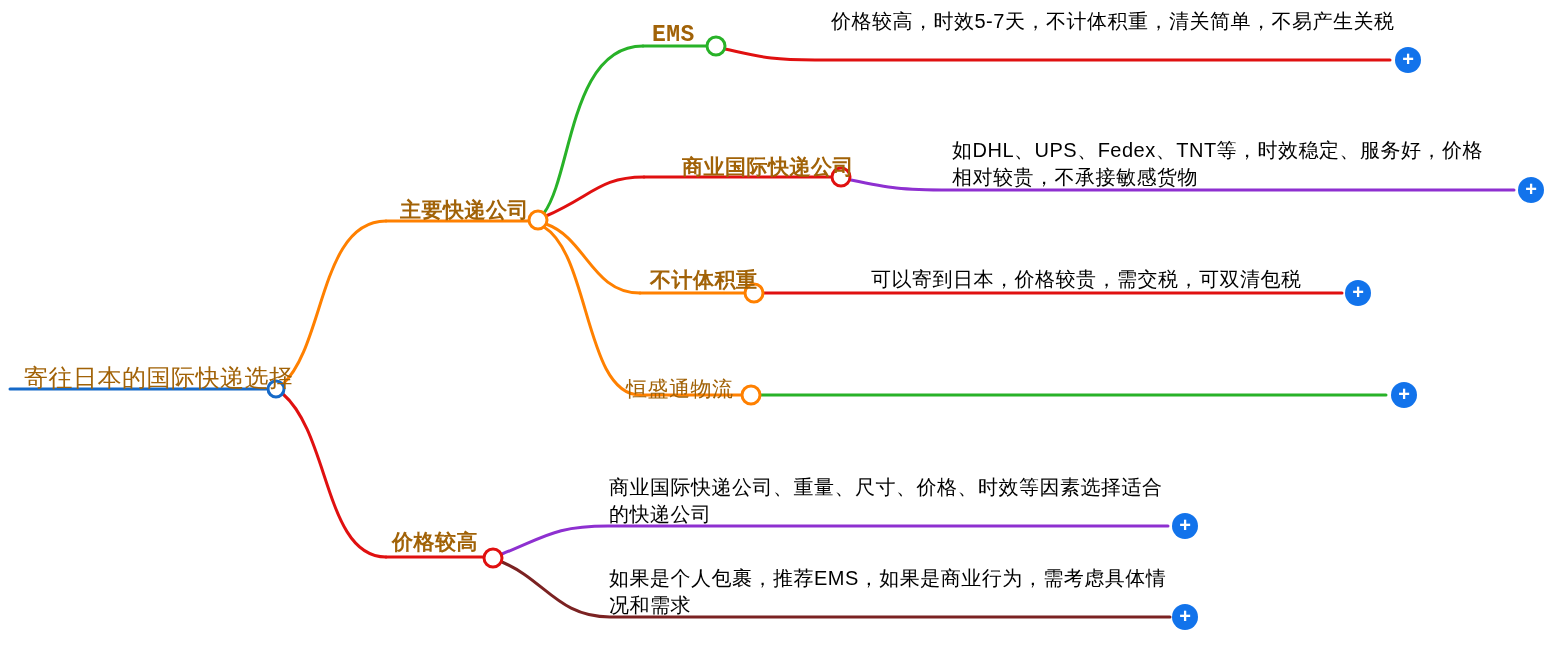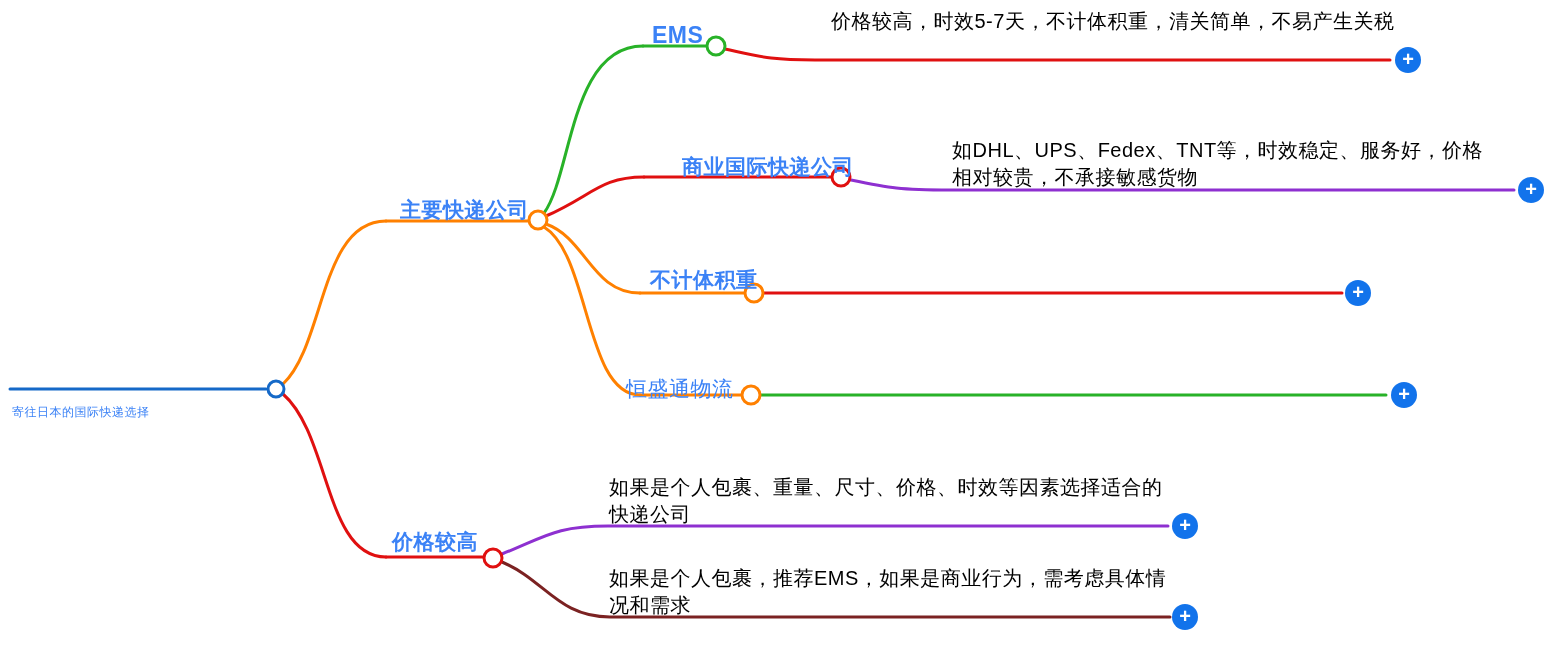--- a/index.html
+++ b/index.html
@@ -8,24 +8,25 @@
     width:1553px;height:648px;
     background:#ffffff;
     overflow:hidden;
     font-family:"Liberation Sans","DejaVu Sans",sans-serif;
   }
   #wires{position:absolute;left:0;top:0;width:1553px;height:648px;}
   .ln{fill:none;stroke-width:3;stroke-linecap:round;}
   .node-dot{fill:#ffffff;stroke-width:3;}
   .lbl{
     position:absolute;
-    color:#3b82f6;
+    color:#a16207;
     white-space:nowrap;
     font-size:21px;
     letter-spacing:0.5px;
+    font-family:Liberation Mono, monospace;
   }
   .lbl.bold{font-weight:bold;}
   .detail{
     position:absolute;
     color:#000000;
     font-size:20px;
     line-height:27px;
     letter-spacing:0.5px;
   }
   .detail.nowrap{white-space:nowrap;}
@@ -76,41 +77,42 @@
 
     <circle class="node-dot" cx="276" cy="389" r="8" stroke="#1569c8"></circle>
     <circle class="node-dot" cx="538" cy="220" r="9" stroke="#ff8000"></circle>
     <circle class="node-dot" cx="716" cy="46" r="9" stroke="#28b228"></circle>
     <circle class="node-dot" cx="841" cy="177" r="9" stroke="#e01010"></circle>
     <circle class="node-dot" cx="754" cy="293" r="9" stroke="#ff8000"></circle>
     <circle class="node-dot" cx="751" cy="395" r="9" stroke="#ff8000"></circle>
     <circle class="node-dot" cx="493" cy="558" r="9" stroke="#e01010"></circle>
   </svg>
 
-  <div class="lbl" style="left:12px;top:362px;font-size:12px;margin-top:42px;">寄往日本的国际快递选择</div>
+  <div class="lbl" style="left:24px;top:362px;font-size:24px;">寄往日本的国际快递选择</div>
 
   <div class="lbl bold" style="left:400px;top:196px;">主要快递公司</div>
 
   <div class="lbl bold" style="left:652px;top:22px;font-size:23px;">EMS</div>
 
   <div class="lbl bold" style="left:650px;top:153px;margin-left:32px;">商业国际快递公司</div>
 
   <div class="lbl bold" style="left:650px;top:266px;">不计体积重</div>
 
   <div class="lbl" style="left:626px;top:375px;">恒盛通物流</div>
 
   <div class="lbl bold" style="left:392px;top:528px;">价格较高</div>
 
   <div class="detail" style="left:831px;top:8px;width:575px;">价格较高，时效5-7天，不计体积重，清关简单，不易产生关税</div>
 
   <div class="detail" style="left:952px;top:137px;width:548px;">如DHL、UPS、Fedex、TNT等，时效稳定、服务好，价格相对较贵，不承接敏感货物</div>
 
+  <div class="detail nowrap" style="left:871px;top:266px;">可以寄到日本，价格较贵，需交税，可双清包税</div>
 
 
-  <div class="detail" style="left:609px;top:474px;width:565px;">如果是个人包裹、重量、尺寸、价格、时效等因素选择适合的快递公司</div>
+  <div class="detail" style="left:609px;top:474px;width:565px;">商业国际快递公司、重量、尺寸、价格、时效等因素选择适合的快递公司</div>
 
   <div class="detail" style="left:609px;top:565px;width:565px;">如果是个人包裹，推荐EMS，如果是商业行为，需考虑具体情况和需求</div>
 
   <div class="plus" style="left:1395px;top:47px;">+</div>
   <div class="plus" style="left:1518px;top:177px;">+</div>
   <div class="plus" style="left:1345px;top:280px;">+</div>
   <div class="plus" style="left:1391px;top:382px;">+</div>
   <div class="plus" style="left:1172px;top:513px;">+</div>
   <div class="plus" style="left:1172px;top:604px;">+</div>
 

